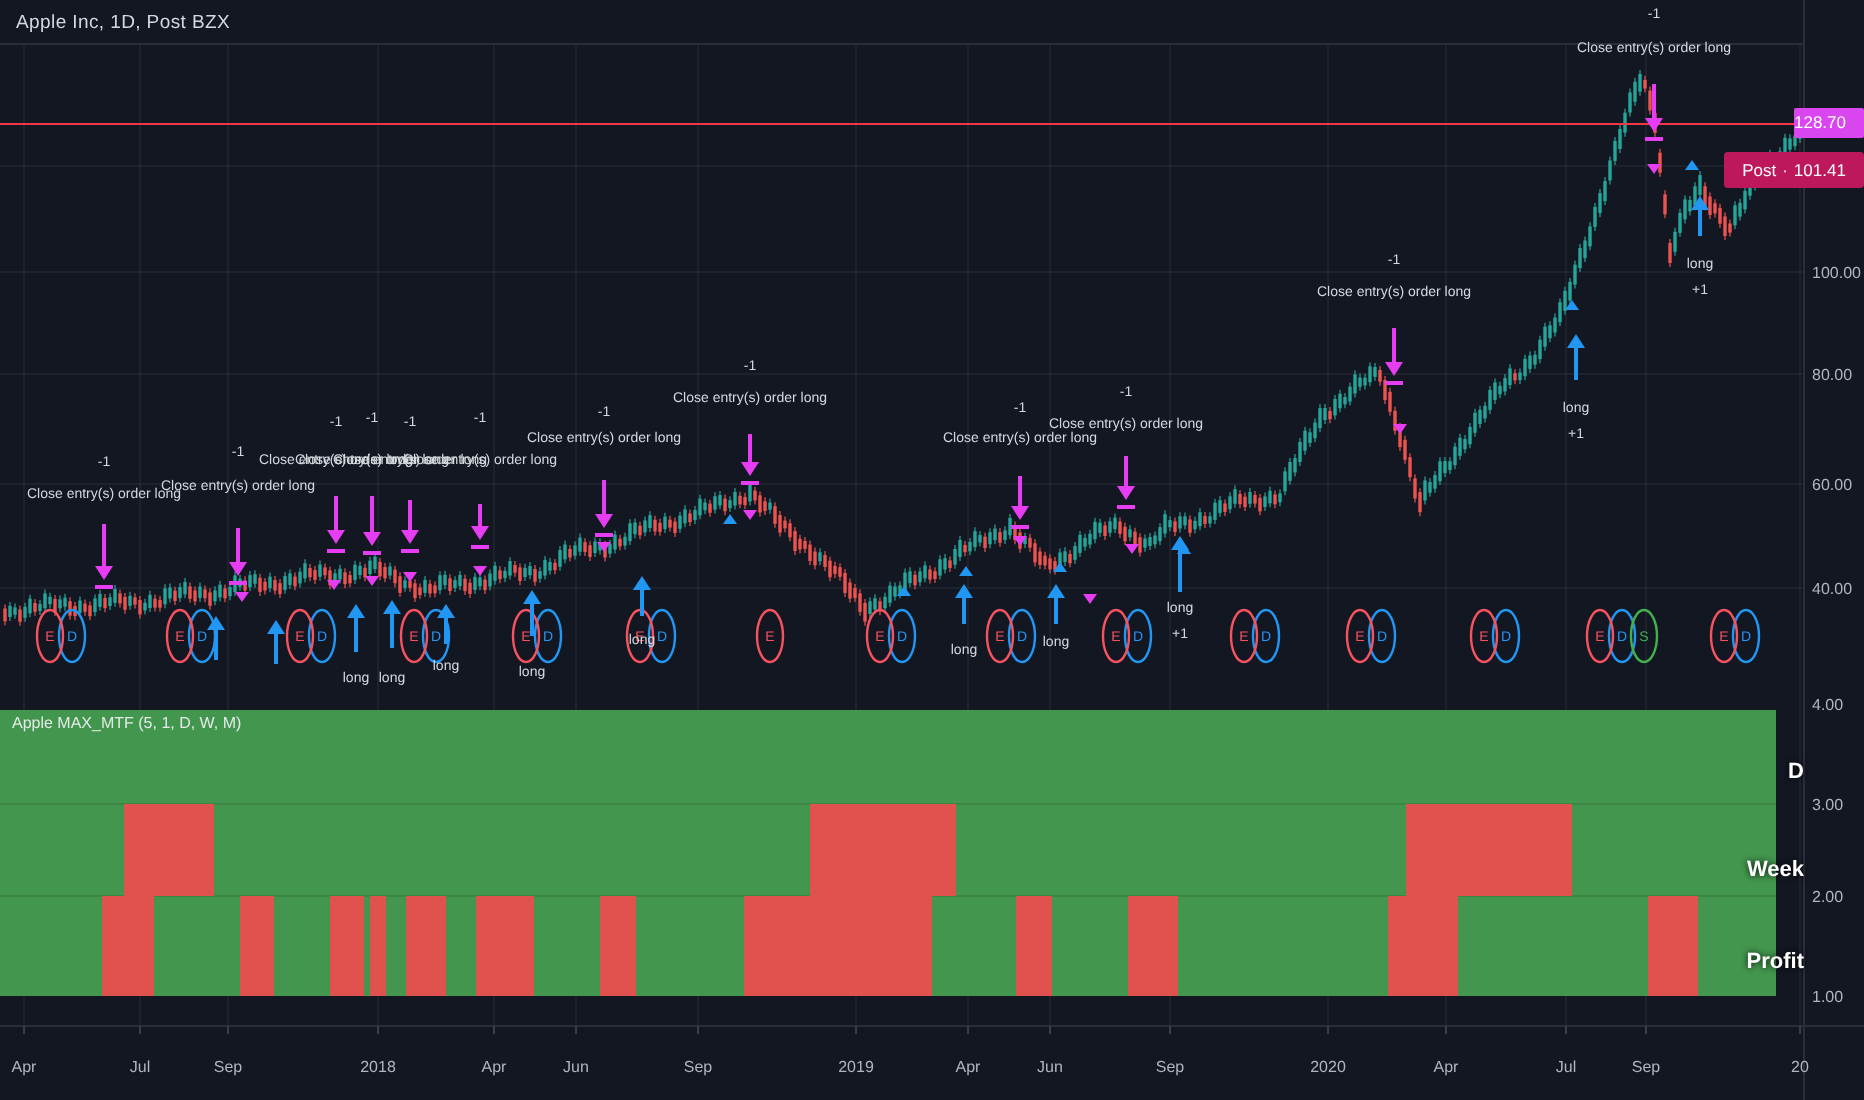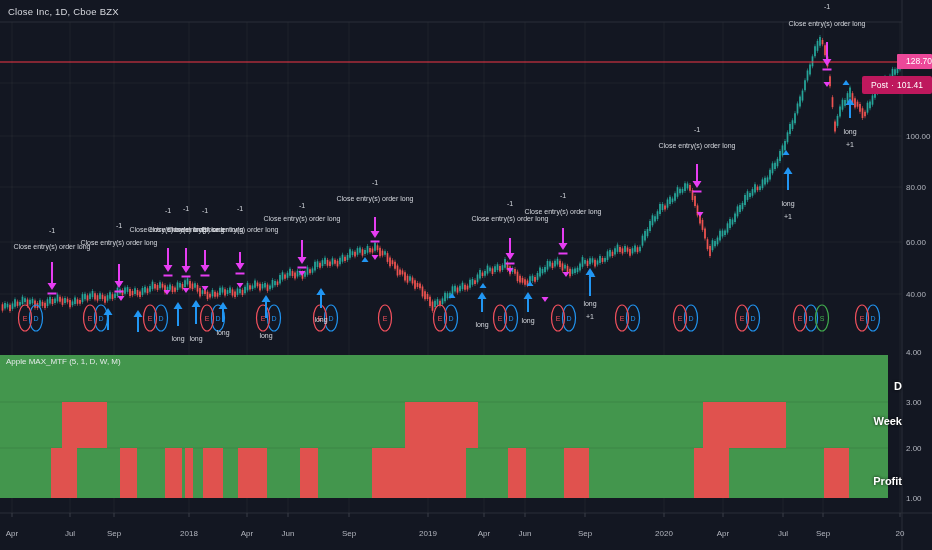--- a/index.html
+++ b/index.html
@@ -3,29 +3,29 @@
 <meta charset="utf-8">
 <style>
   html,body{margin:0;padding:0;background:#0b0e15;}
   .stage{position:relative;width:932px;height:550px;background:#131722;overflow:hidden;
          font-family:"Liberation Sans",sans-serif;}
   .stage svg{position:absolute;left:0;top:0;}
   .sym-title{position:absolute;left:8px;top:6px;font-size:9.5px;color:#d6d8de;letter-spacing:.2px;}
   .usd-btn{position:absolute;left:891px;top:8px;width:30px;height:18px;background:transparent;
            border:1px solid #4a4e59;border-radius:4px;color:#c7cbd4;font-size:8px;
            font-family:"Liberation Sans",sans-serif;padding:0;line-height:16px;text-align:center;margin-left:41px;}
-  .badge-last{position:absolute;left:897px;top:54px;width:35px;height:15px;background:#ec4899;
-              color:#fff;font-size:8.5px;line-height:15px;text-align:right;border-radius:1px;}
+  .badge-last{position:absolute;left:897px;top:54px;width:35px;height:15px;background:#d946ef;
+              color:#fff;font-size:8.5px;line-height:15px;text-align:left;border-radius:1px;}
   .badge-post{position:absolute;left:862px;top:76px;width:70px;height:18px;background:#be185d;
               color:#fff;font-size:8.5px;display:flex;align-items:center;justify-content:center;
               gap:3px;border-radius:2px;}
   .ind-title{position:absolute;left:6px;top:357px;font-size:8px;color:#edeff2;opacity:.95;}
   .row-label{position:absolute;right:30px;color:#fff;font-weight:bold;font-size:11px;
              transform:translateY(-50%);text-shadow:0 0 3px rgba(0,0,0,.9);}
-  .row-d{top:386px;} .row-week{top:421px;} .row-daily{top:481px;}
+  .row-d{top:386px;} .row-week{top:435px;} .row-daily{top:481px;}
 </style>
 </head>
 <body>
 
 <div class="stage">
   <svg id="chart-svg" width="932" height="550">
       <g>
         <rect x="0" y="0" width="932" height="550" fill="#131722"></rect>
       </g>
       <g>
@@ -1069,21 +1069,21 @@
       </g>
       <g>
         <text x="827" y="9" fill="#d5d8de" font-size="7" text-anchor="middle" font-family="&quot;Liberation Sans&quot;,sans-serif">-1</text>
         <text x="827" y="26" fill="#d5d8de" font-size="7" text-anchor="middle" font-family="&quot;Liberation Sans&quot;,sans-serif">Close entry(s) order long</text>
         <line x1="827" y1="42" x2="827" y2="60" stroke="#e63df2" stroke-width="2"></line>
         <polygon points="822.5,59 831.5,59 827,66" fill="#e63df2"></polygon>
         <rect x="822.5" y="68.5" width="9" height="2" fill="#e63df2"></rect>
       </g>
     </svg>
 
-  <div class="sym-title">Close Inc, 1D, Cboe BZX</div>
+  <div class="sym-title">Apple Inc, 1D, Post BZX</div>
   <button class="usd-btn">USD</button>
 
   <div class="badge-last">128.70</div>
   <div class="badge-post">
     <span>Post</span>
     <span>·</span>
     <span>101.41</span>
   </div>
 
   <div class="ind-title">Apple MAX_MTF (5, 1, D, W, M)</div>

